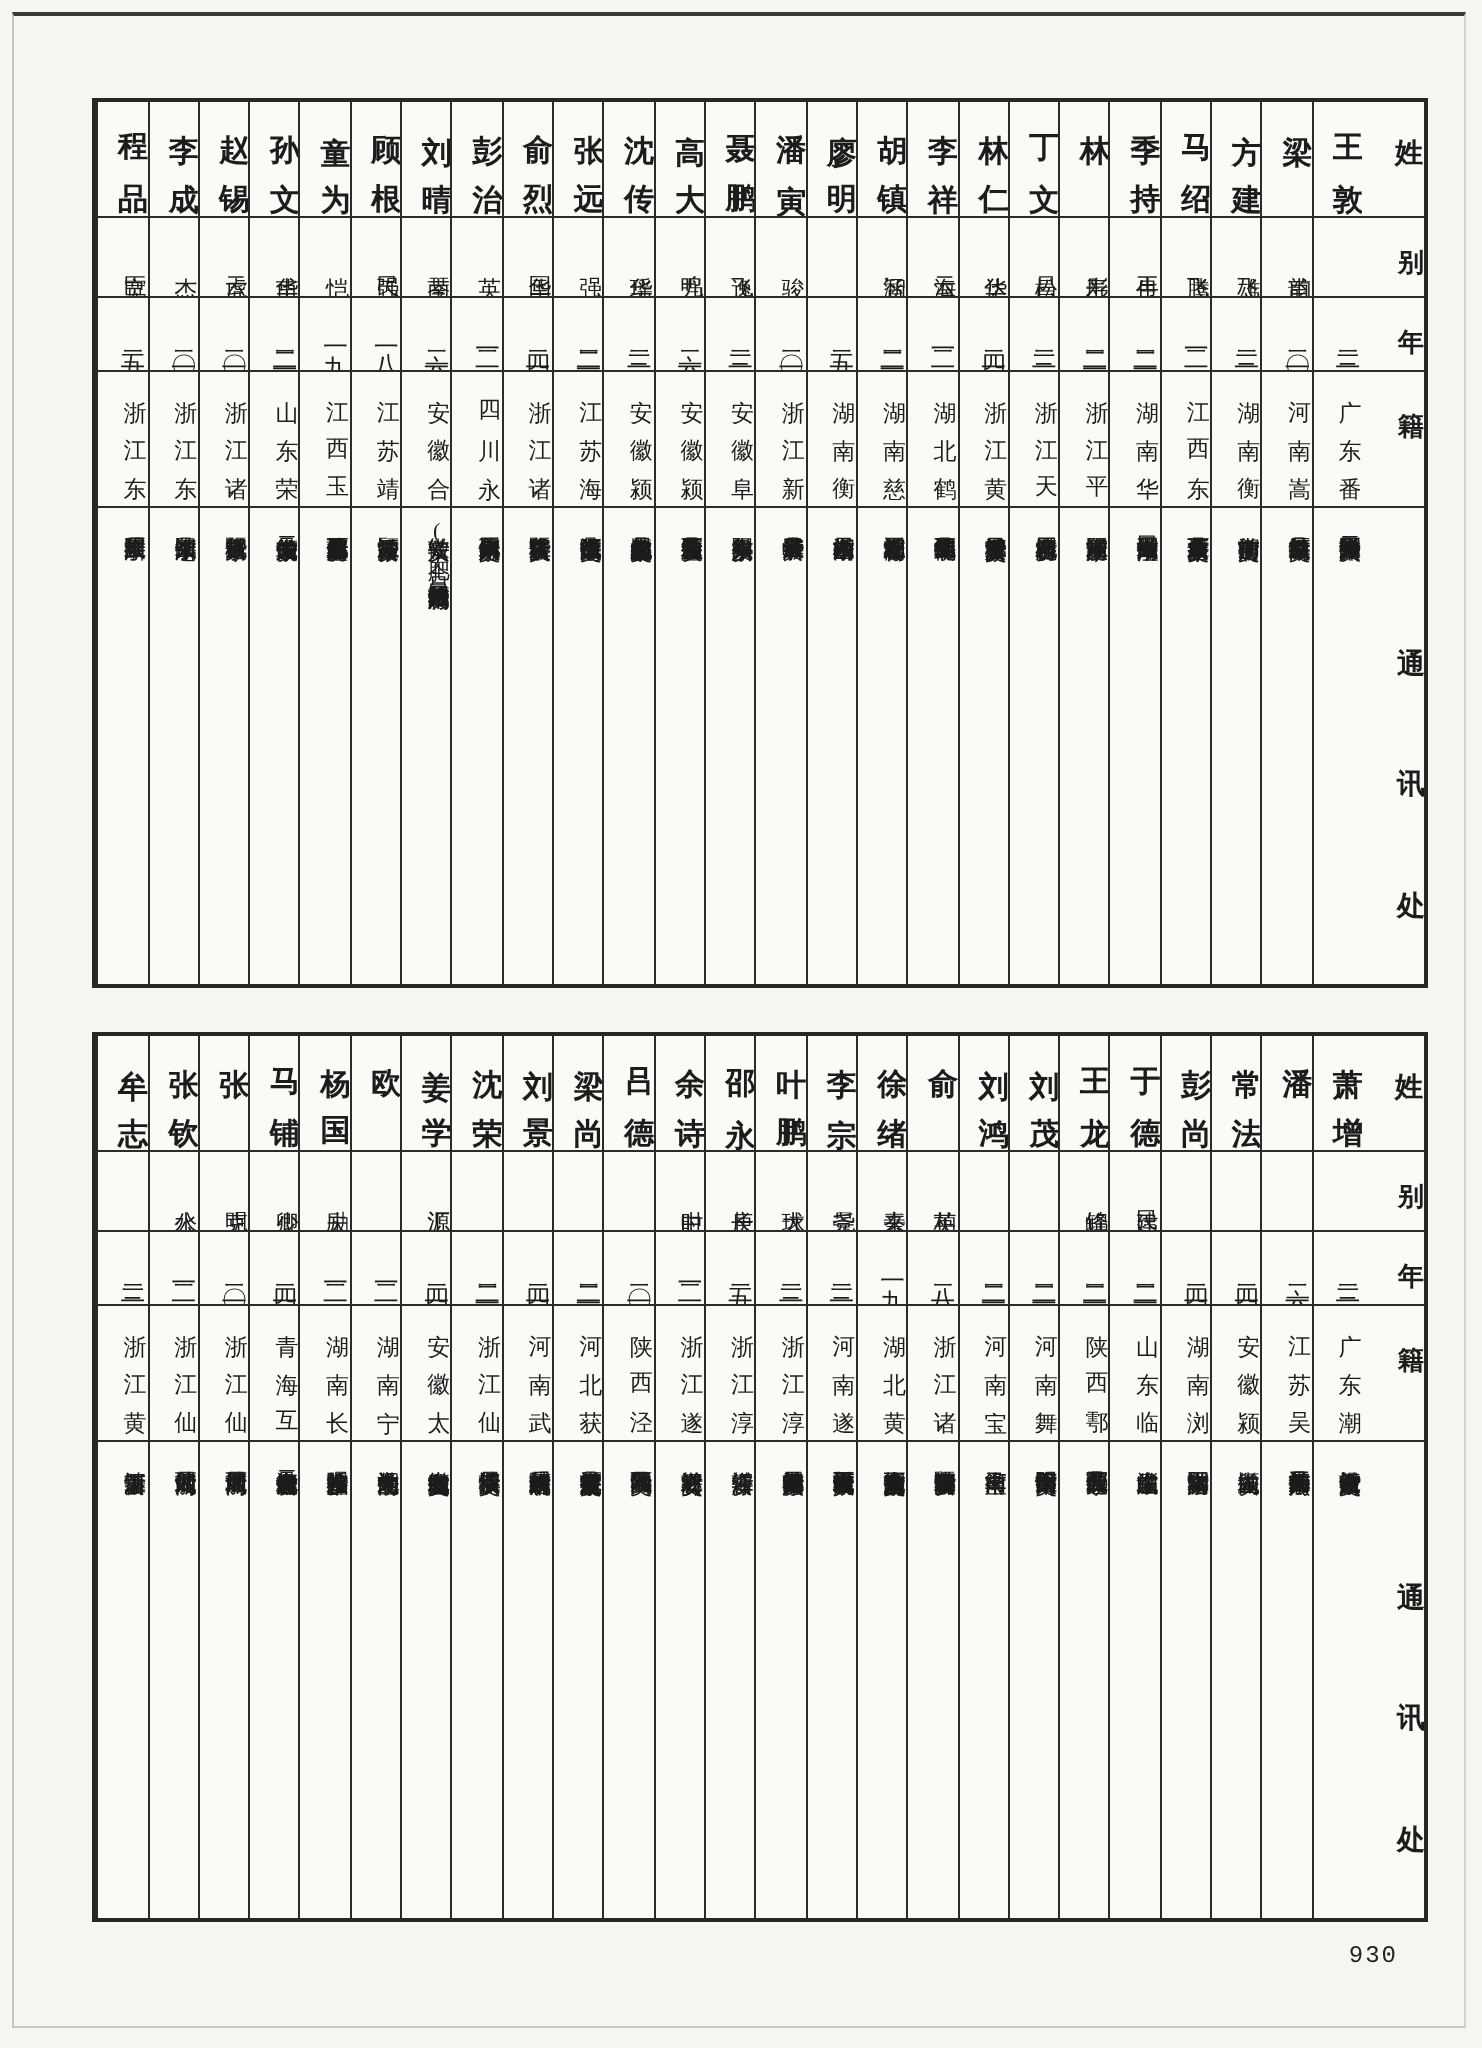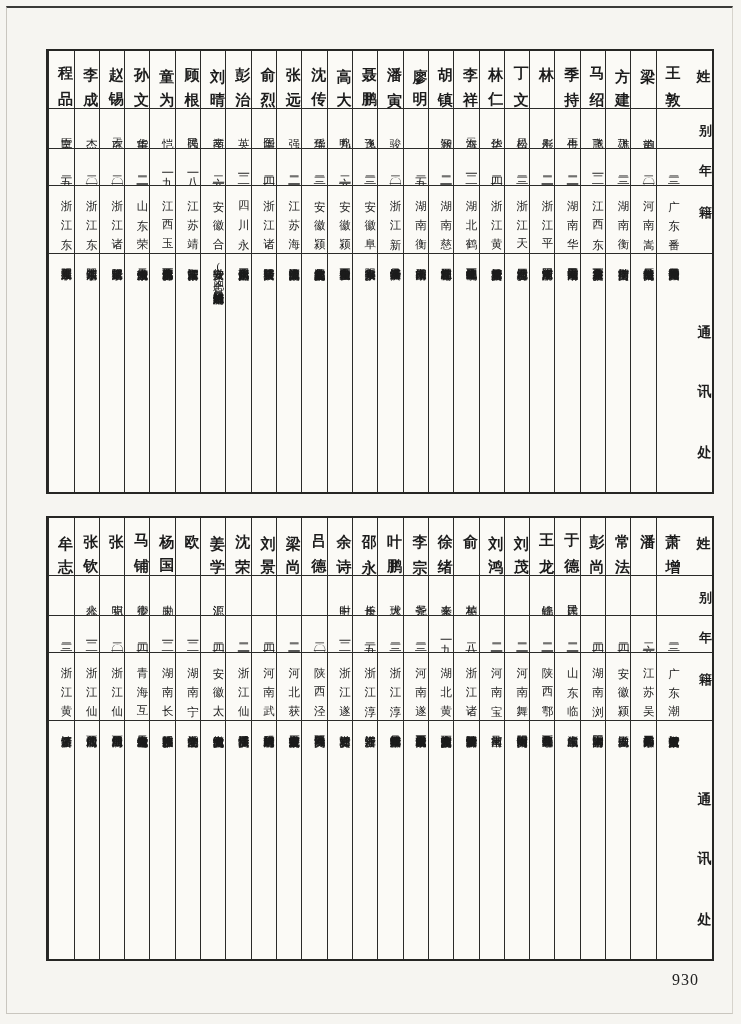--- a/index.html
+++ b/index.html
@@ -62,22 +62,22 @@
   .col.header .cell{
     font-weight:600;text-align:center;text-align-last:justify;
   }
   .col.header .cell.name{font-size:14px;padding:7px 0;}
   .col.header .cell.alias{font-size:13px;padding:5px 0;text-align-last:justify;}
   .col.header .cell.age{font-size:13px;padding:5px 0;text-align-last:justify;}
   .col.header .cell.native{font-size:13px;padding:10px 0;}
   .col.header .cell.address{font-size:14px;padding:58px 0;text-align-last:justify;line-height:16px;}
   .page-number{
     position:absolute;right:42px;top:971px;
-    font-size:16px;letter-spacing:1px;color:#222;
-    font-family:Liberation Serif, serif;
+    font-size:12px;letter-spacing:1px;color:#222;
+    font-family:Liberation Mono, monospace;
   }
 </style>
 </head>
 <body>
 
 <div class="page-border"></div>
 
 <div class="vtable top">
   <div class="col header">
     <div class="cell name">姓名</div>

